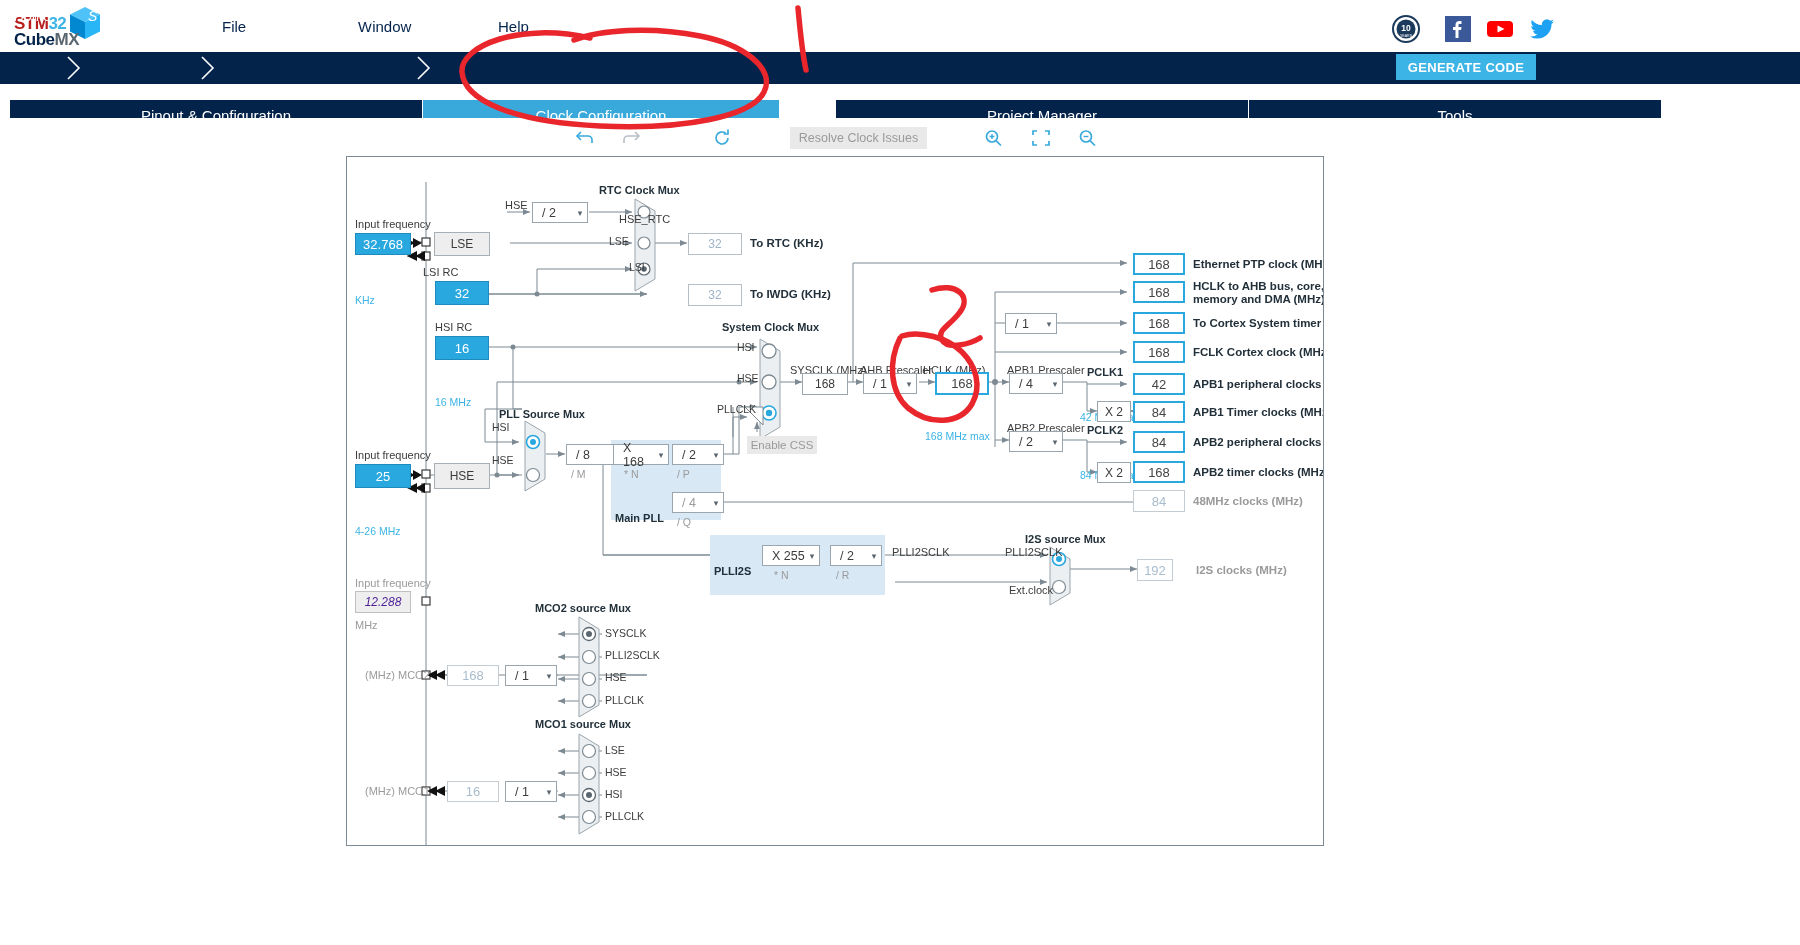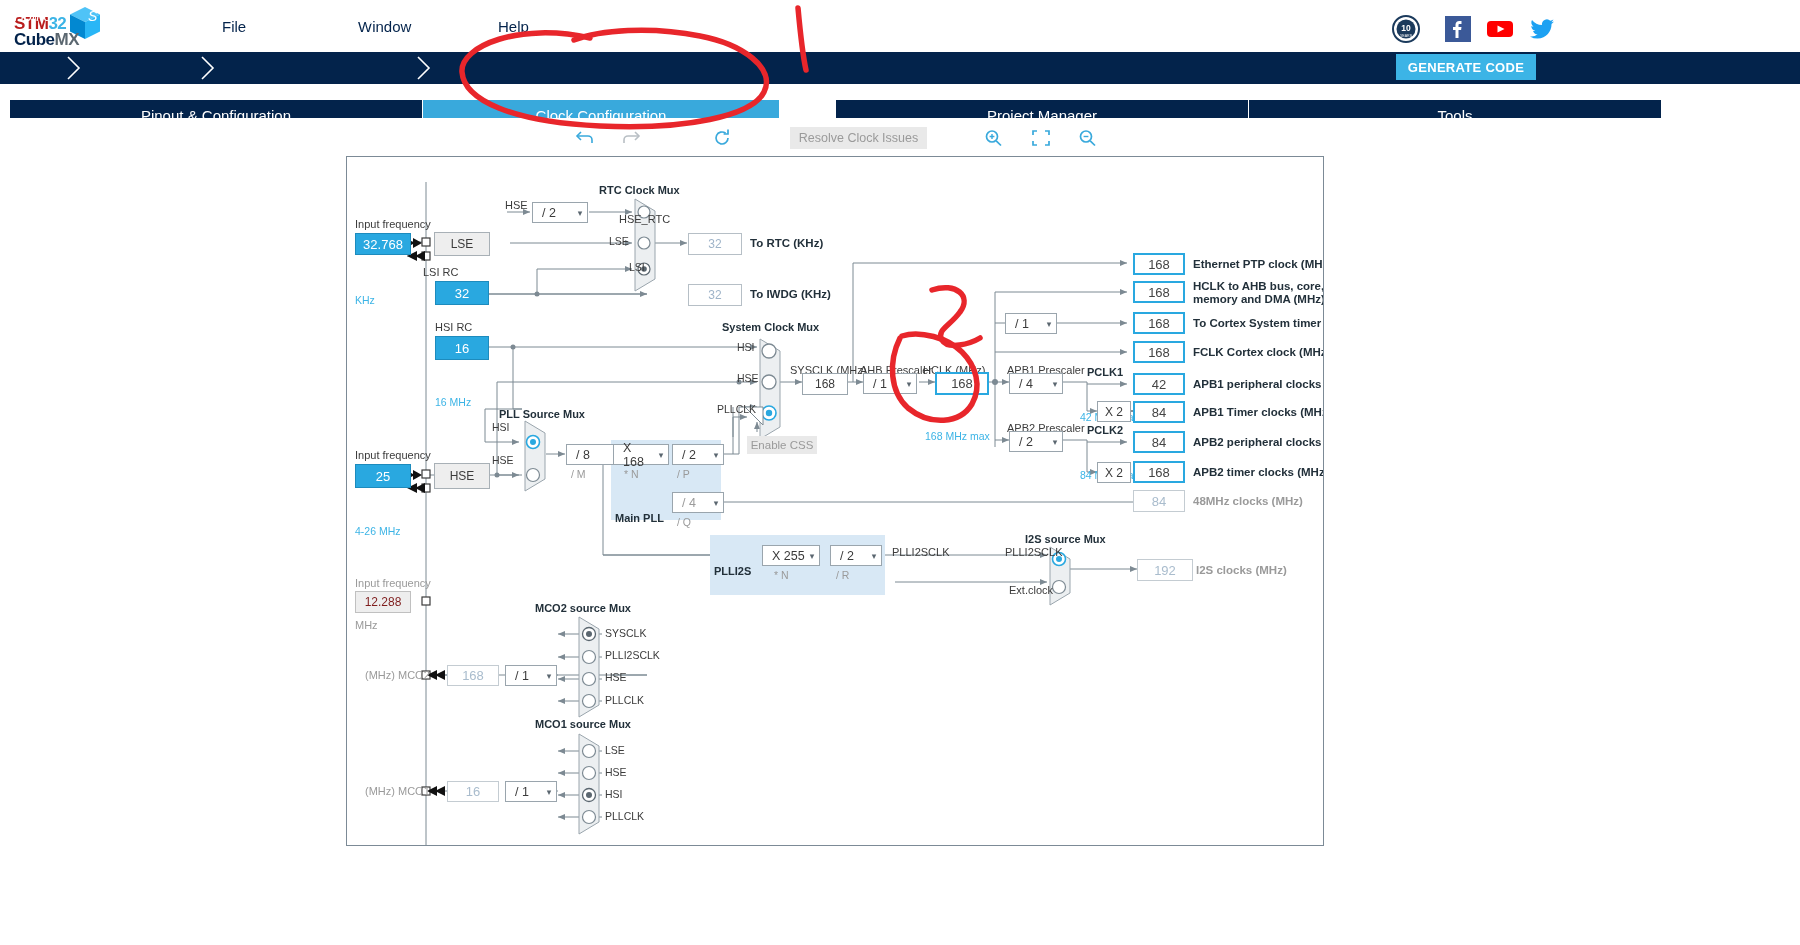--- a/index.html
+++ b/index.html
@@ -94,21 +94,21 @@
   }
   .svgroot { position:absolute; left:0; top:0; }
 
   
   .nbox {
     position:absolute; background:#ffffff; border:1px solid #9aa5ad;
     font-size:12px; color:#3b3b3b; display:flex; align-items:center; justify-content:center;
     cursor:pointer;
   }
   .nbox.blue { background:#29a8e0; border:1px solid #1d8bbd; color:#ffffff; font-size:13px; }
-  .nbox.grayro { background:#eeeeee; border:1px solid #c0c0c0; color:#7f1d1d; }
+  .nbox.grayro { background:#eeeeee; border:1px solid #c0c0c0; color:#4c1d95;font-style:italic; }
   .nbox.rotitle { background:#ffffff; border:1px solid #b6bfc6; color:#9fb4c9; }
   .nbox.outblue { border:2px solid #29a8e0; color:#444; font-size:13px; background:#ffffff; }
   .nbox.outro { border:1px solid #c4ccd2; color:#a9bccd; background:#ffffff; font-size:13px; }
   .nbox.gbox { background:#eeeeee; border:1px solid #a8b0b6; color:#3b3b3b; }
 
   
   .combo {
     position:absolute; background:#ffffff; border:1px solid #9aa5ad;
     font-size:12.5px; color:#3b3b3b; cursor:pointer;
     display:flex; align-items:center; padding-left:9px;
@@ -611,21 +611,21 @@
   <div class="nbox outblue" style="left:786px; top:274px; width:52px; height:22px;">84</div>
   <div class="lbl out" style="left:846px; top:279px;">APB2 peripheral clocks (MHz)</div>
 
   <div class="nbox outblue" style="left:786px; top:304px; width:52px; height:22px;">168</div>
   <div class="lbl out" style="left:846px; top:309px;">APB2 timer clocks (MHz)</div>
 
   <div class="nbox outro" style="left:786px; top:333px; width:52px; height:22px;">84</div>
   <div class="lbl out" style="left:846px; top:338px; color:#9a9a9a;">48MHz clocks (MHz)</div>
 
   <div class="lbl bold" style="left:678px; top:376px;">I2S source Mux</div>
-  <div class="nbox outro" style="left:790px; top:402px; width:56px; height:22px;">192</div>
+  <div class="nbox outro" style="left:790px; top:402px; width:36px; height:22px;">192</div>
   <div class="lbl out" style="left:849px; top:407px; color:#9a9a9a;">I2S clocks (MHz)</div>
 
   <div class="lbl bold" style="left:188px; top:445px;">MCO2 source Mux</div>
   <div class="lbl muxpin" style="left:258px; top:470px;">SYSCLK</div>
   <div class="lbl muxpin" style="left:258px; top:492px;">PLLI2SCLK</div>
   <div class="lbl muxpin" style="left:258px; top:514px;">HSE</div>
   <div class="lbl muxpin" style="left:258px; top:537px;">PLLCLK</div>
   <div class="combo" style="left:158px; top:508px; width:52px; height:21px;">
     <span class="cv">/ 1</span>
     <span class="arrow">▾</span>

